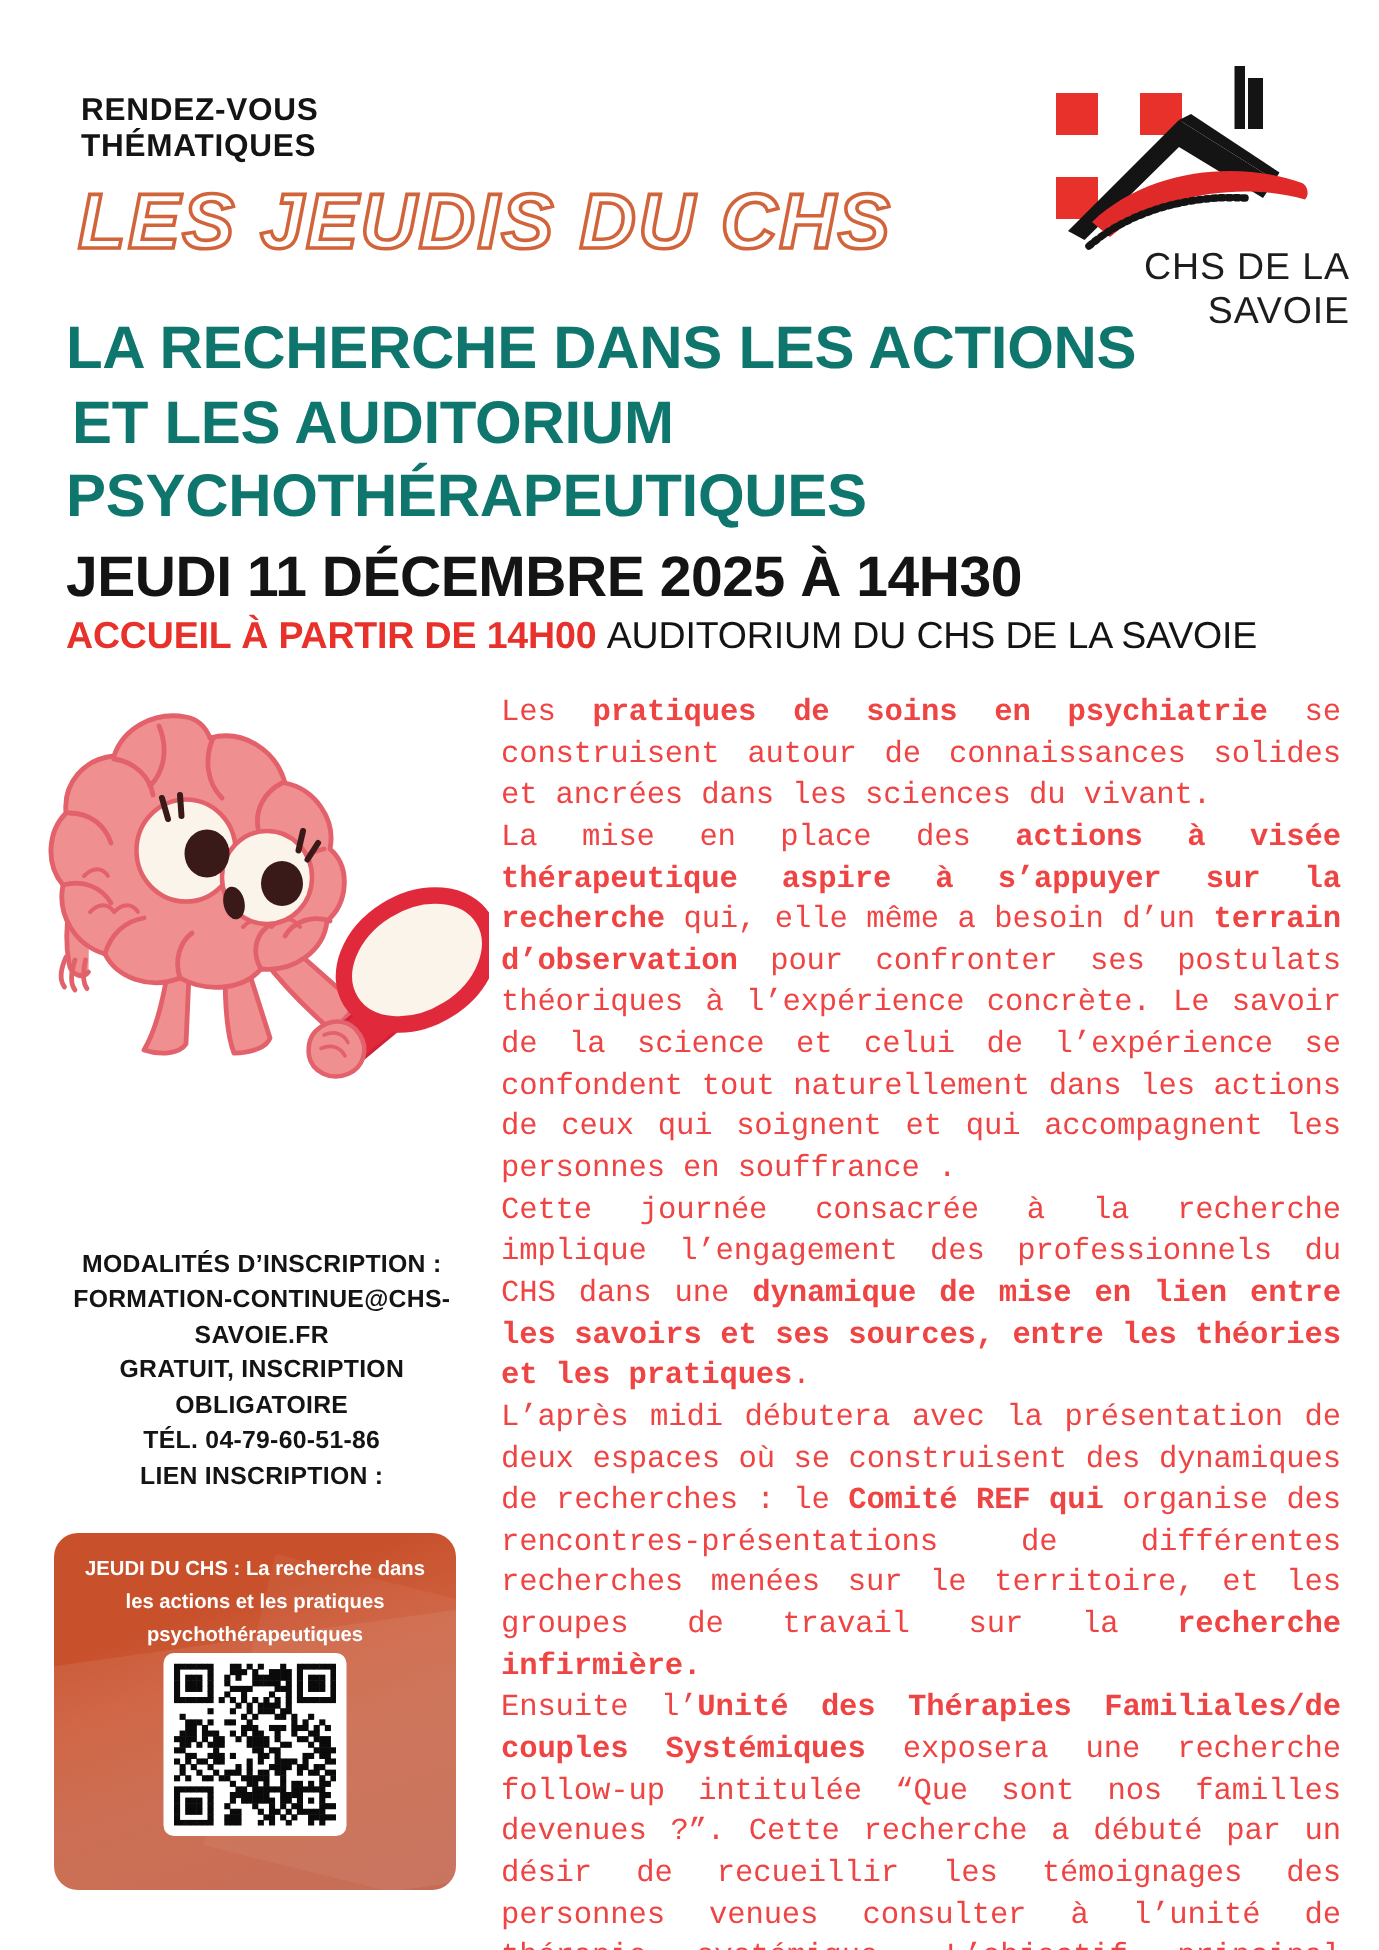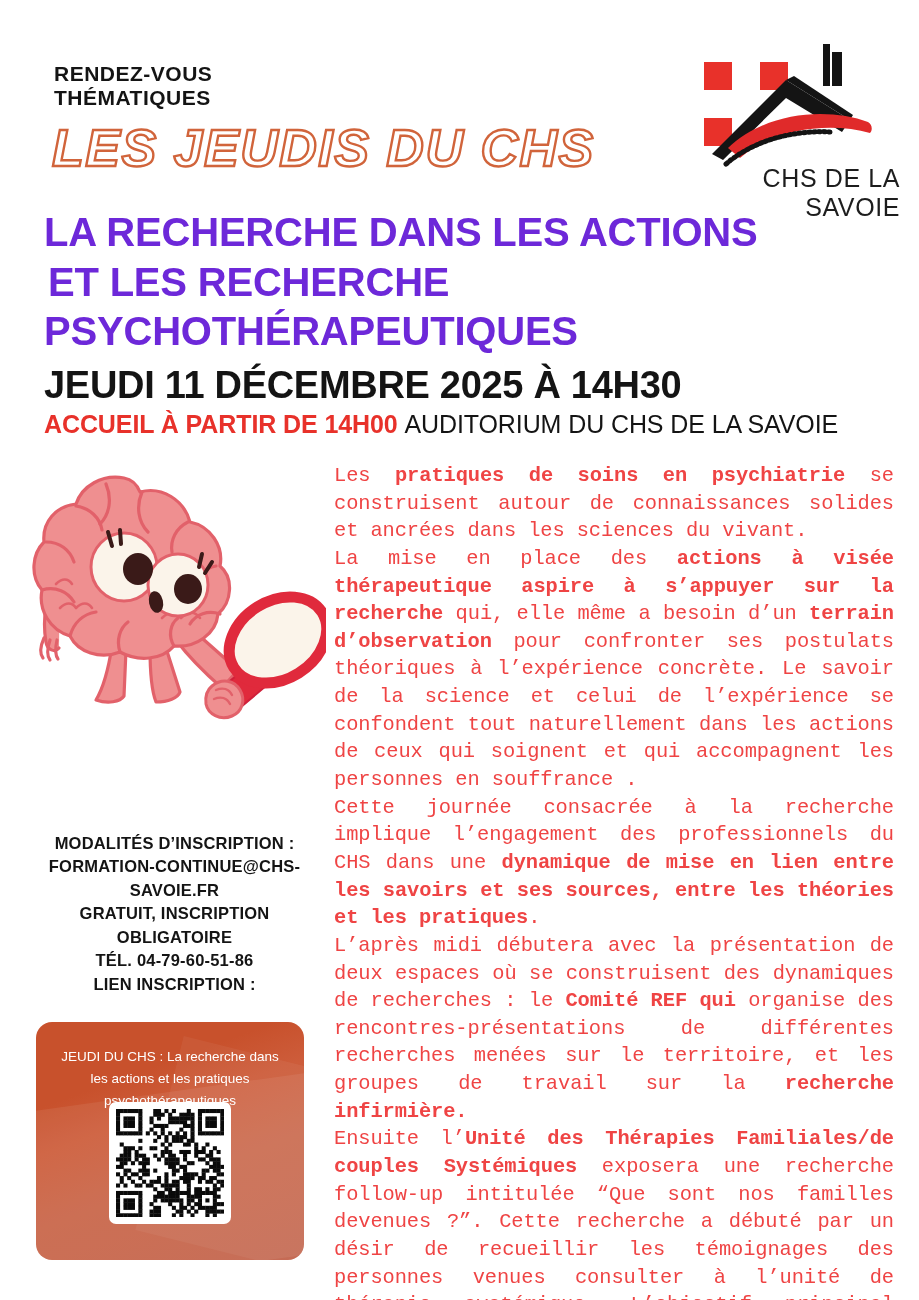--- a/index.html
+++ b/index.html
@@ -72,21 +72,21 @@
   #title {
     position: absolute;
     left: 44px;
     top: 208px;
     width: 760px;
     font-family: "Liberation Sans", sans-serif;
     font-weight: 700;
     font-size: 40px;
     line-height: 1.24;
     letter-spacing: -0.2px;
-    color: #6d28d9;
+    color: #0f766e;
   }
   #title .l2 { padding-left: 4px; display:block; }
   #title .l3 { padding-left: 0px; display:block; }
   #title .l1 { display:block; }
 
   
   #dateline {
     position: absolute;
     left: 44px;
     top: 364px;
@@ -157,27 +157,27 @@
   #qrcard .sheen2 {
     position: absolute;
     left: 120px; top: 40px;
     width: 240px; height: 200px;
     background: rgba(255,255,255,0.05);
     transform: rotate(14deg);
   }
   #qrcaption {
     position: relative;
     z-index: 2;
-    padding: 24px 20px 0 20px;
+    padding: 13px 20px 0 20px;
     text-align: center;
     color: #ffffff;
     font-family: "Liberation Sans", sans-serif;
     font-size: 13.5px;
     line-height: 1.62;
-    font-weight: 400;
+    font-weight: 700;
   }
   #qrbox {
     position: absolute;
     z-index: 2;
     left: 50%;
     transform: translateX(-50%);
     top: 80px;
     width: 122px;
     height: 122px;
     background: #ffffff;
@@ -228,21 +228,21 @@
     <path d="M38 112 C78 74 140 72 178 86 C182 88 183 94 180 97 C142 86 86 91 50 122 Z" fill="#e02a2a"></path>
 
     <path d="M36 128 C64 104 104 94 140 96" stroke="#141414" stroke-width="5" fill="none" stroke-dasharray="2 3" stroke-linecap="round"></path>
     <path d="M40 126 C68 103 106 93 138 95" stroke="#141414" stroke-width="2.5" fill="none" stroke-dasharray="1 4" stroke-linecap="round"></path>
   </svg>
   <div id="logo-word">CHS DE LA SAVOIE</div>
 </div>
 
 <div id="title">
   <span class="l1">LA RECHERCHE DANS LES ACTIONS</span>
-  <span class="l2">ET LES RECHERCHE</span>
+  <span class="l2">ET LES AUDITORIUM</span>
   <span class="l3">PSYCHOTHÉRAPEUTIQUES</span>
 </div>
 
 <div id="dateline">JEUDI 11 DÉCEMBRE 2025 À 14H30</div>
 <div id="subdate">
   <span class="red">ACCUEIL À PARTIR DE 14H00</span><span class="blk">&nbsp;</span><span class="blk">AUDITORIUM DU CHS DE LA SAVOIE</span>
 </div>
 
 <div id="brain">
   <svg width="310" height="290" viewBox="0 0 310 290" aria-hidden="true">

